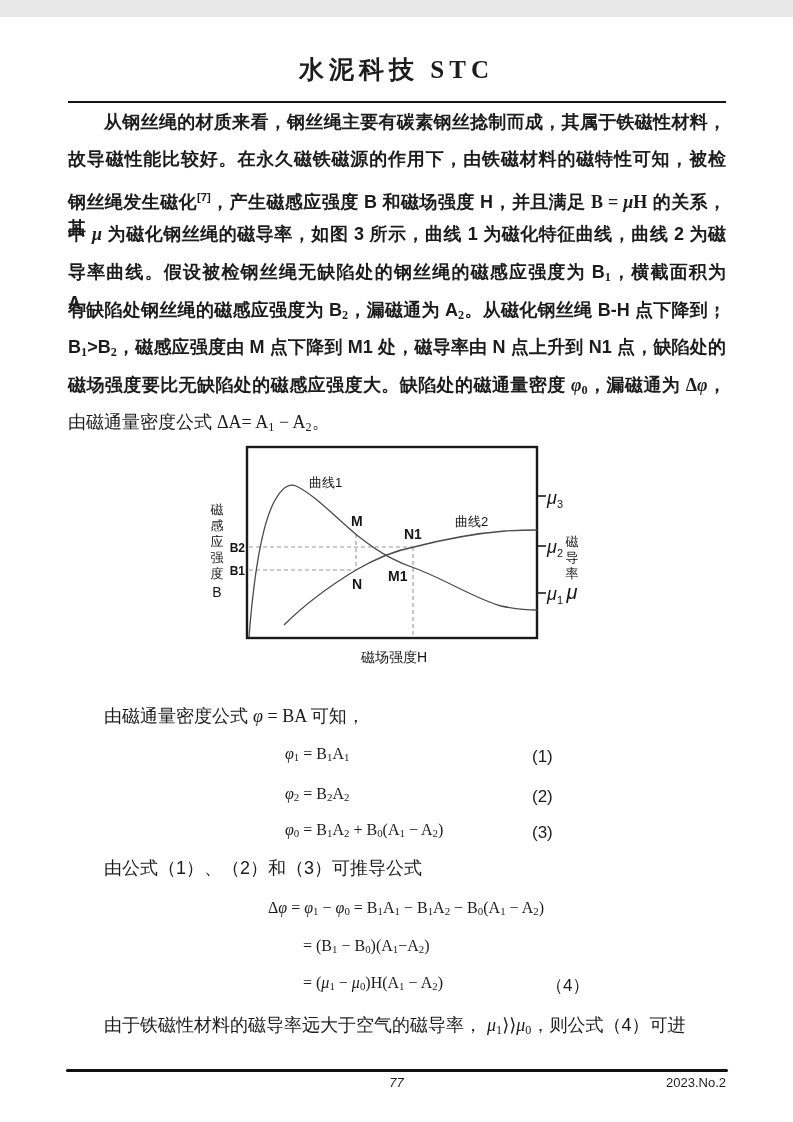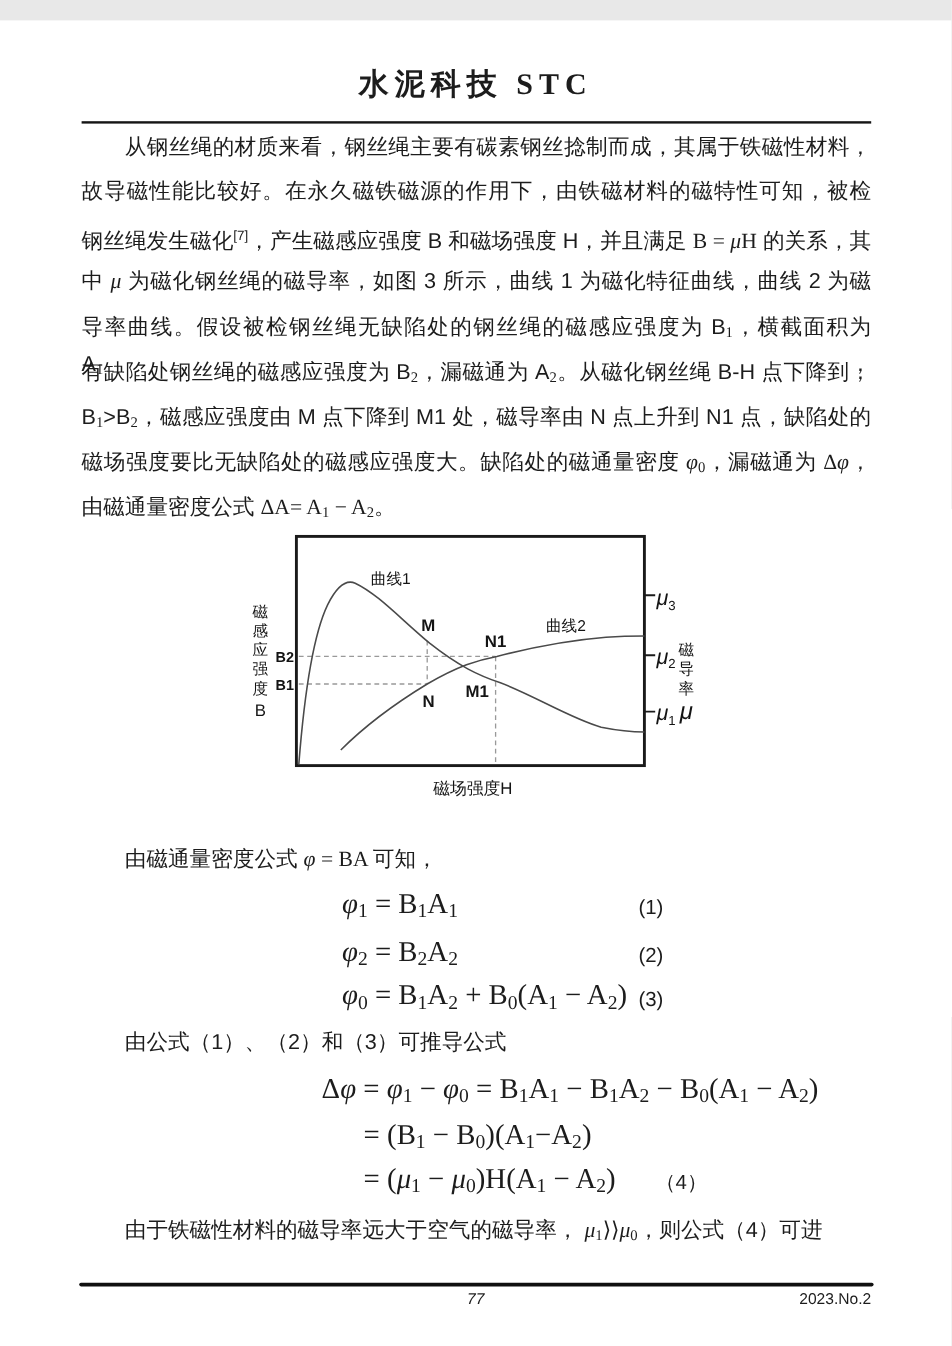--- a/index.html
+++ b/index.html
@@ -13,33 +13,33 @@
     font-family:"Liberation Serif", serif; font-size:25px; font-weight:600;
     letter-spacing:5px;
   }
   .header-rule{
     position:absolute; top:84px; left:68px; width:658px; height:2px; background:#151515;
   }
   .bodyline{
     position:absolute; left:68px; width:658px; font-size:18px; line-height:26px;
     white-space:nowrap;
   }
-  .bodyline.fill{ white-space:normal; text-align:justify; text-align-last:justify; }
+  .bodyline.fill{ white-space:normal; text-align:justify; text-align-last:justify;font-weight:bold; }
   .indent{ text-indent:36px; }
   .rm,.rit,.rsub{ font-family:"Liberation Serif", serif; }
   .rit{ font-style:italic; }
   .rsub{ font-size:0.68em; vertical-align:-0.22em; }
   .rsup{ font-size:0.62em; vertical-align:super; }
   .figure-svg{ position:absolute; left:190px; top:425px; }
   .caption{
     position:absolute; top:656px; left:0; width:100%; text-align:center;
     font-size:15px; font-weight:bold; text-indent:22px; letter-spacing:1px;
   }
   .eqrow{
-    position:absolute; font-family:"Liberation Serif", serif; font-size:24px;
+    position:absolute; font-family:"Liberation Serif", serif; font-size:16px;
     white-space:pre; line-height:26px;
   }
   .eqnum{
     position:absolute; font-family:"Liberation Sans", sans-serif; font-size:17px;
     line-height:26px;
   }
   .footer-rule{
     position:absolute; top:1052px; left:66px; width:662px; height:3px;
     background:#101010; border-radius:2px;
   }

